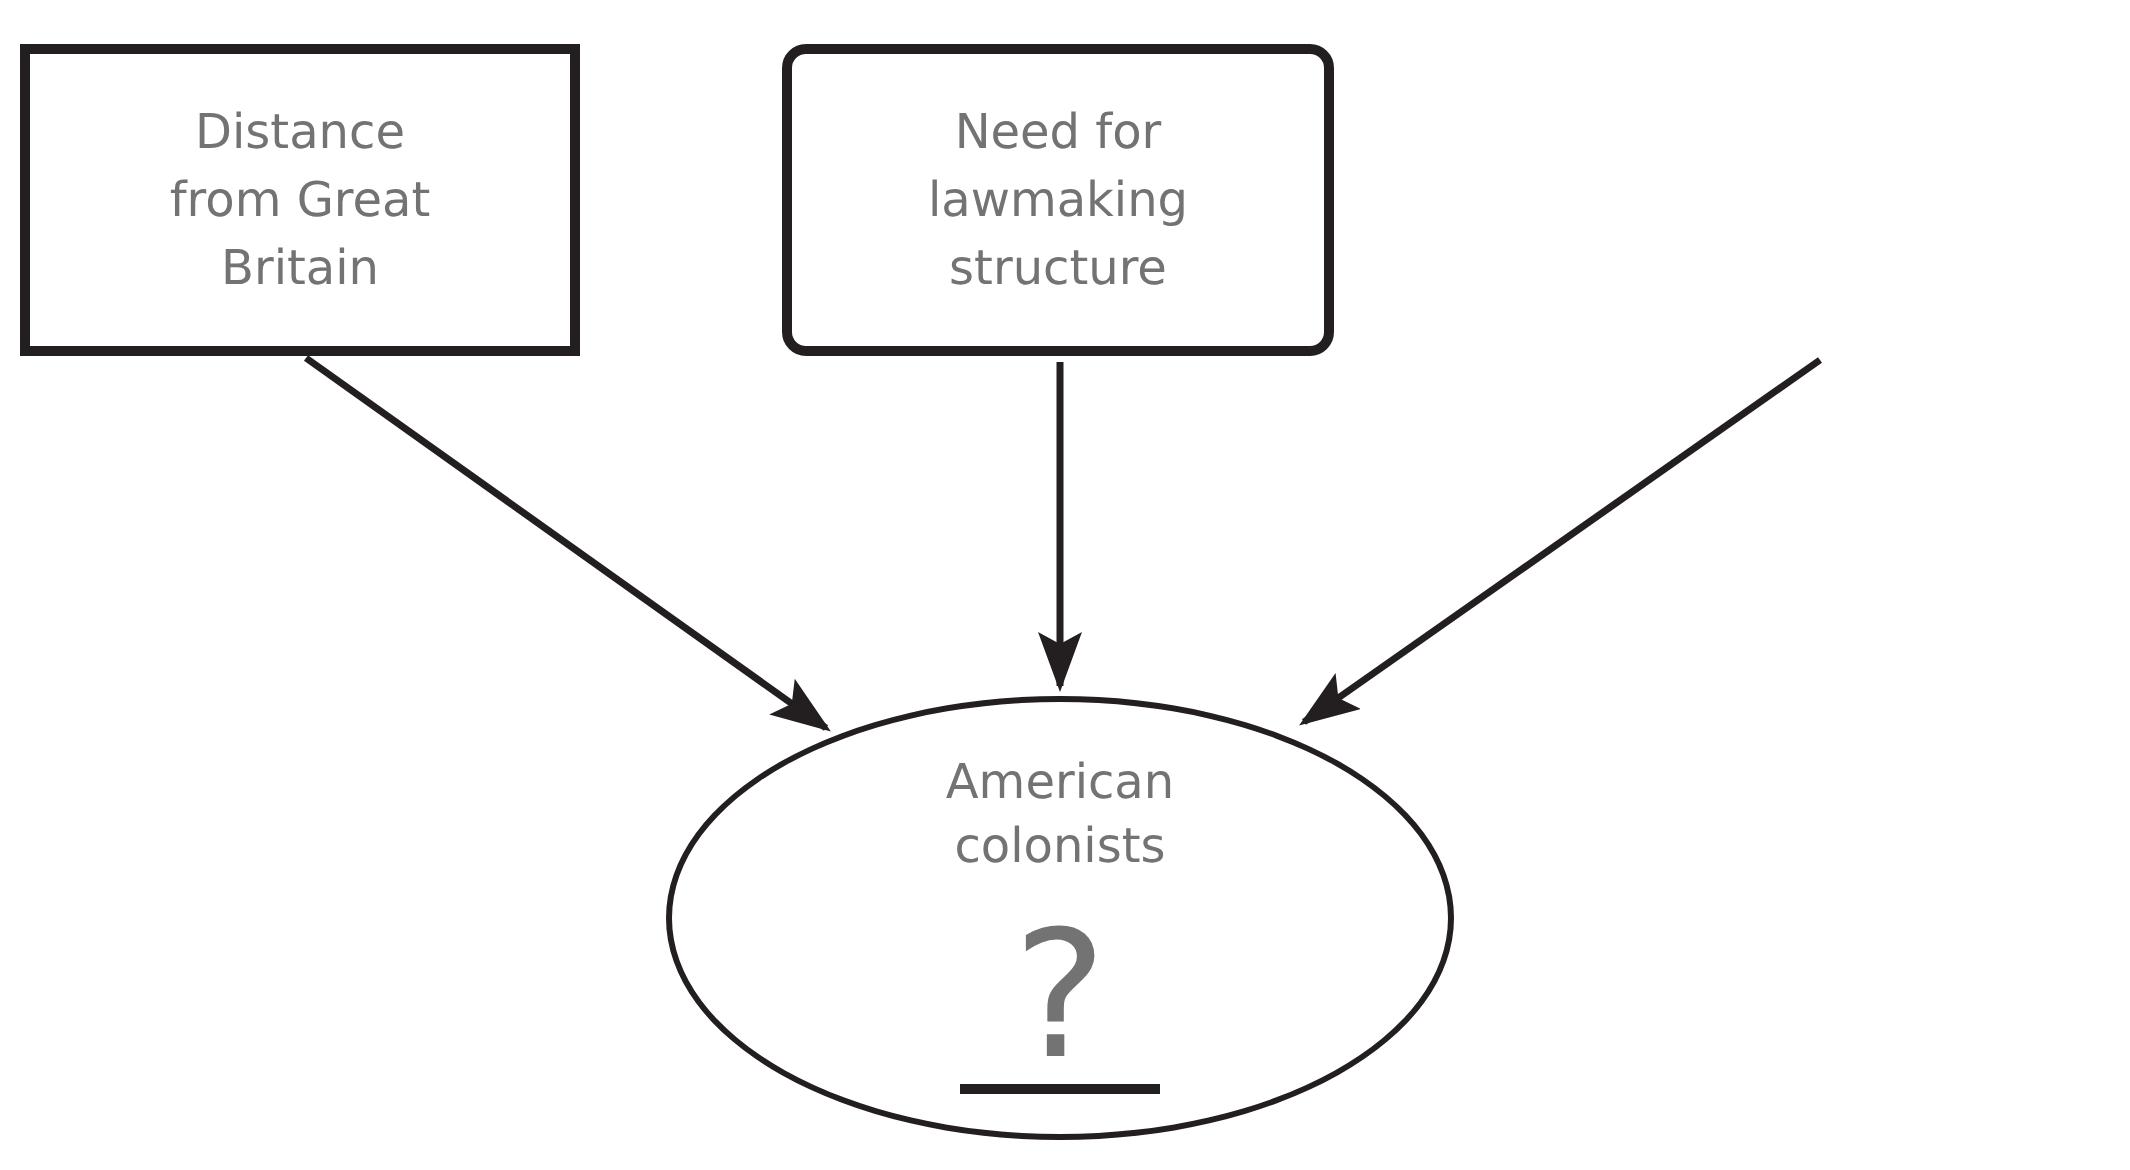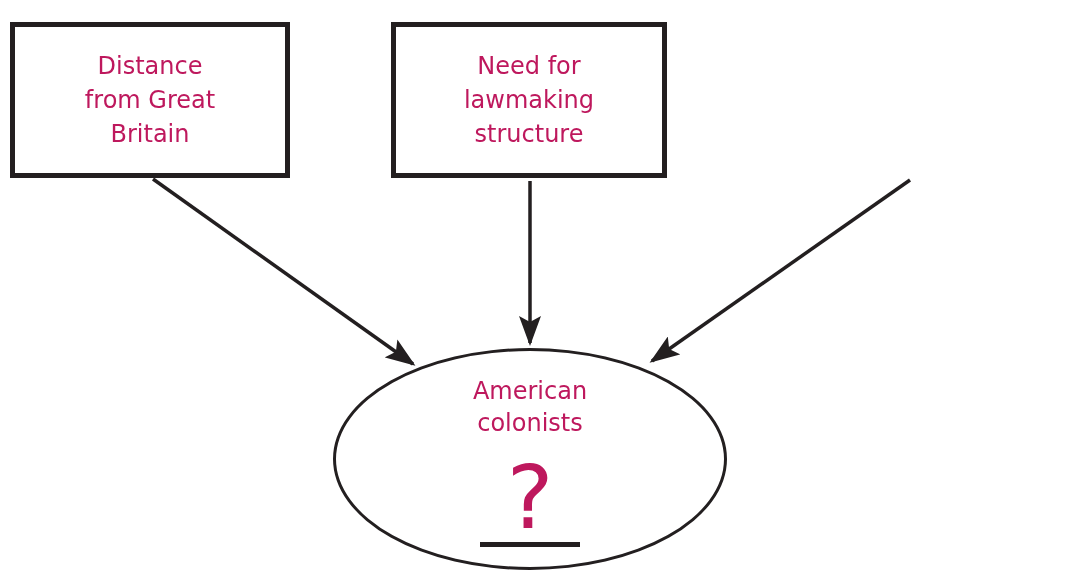--- a/index.html
+++ b/index.html
@@ -6,21 +6,21 @@
     margin: 0;
     padding: 0;
     background: #ffffff;
   }
   .canvas {
     position: relative;
     width: 1065px;
     height: 585px;
     background: #ffffff;
     font-family: "DejaVu Sans", "Liberation Sans", sans-serif;
-    color: #be185d;
+    color: #737373;
     overflow: hidden;
   }
   .arrows-layer {
     position: absolute;
     left: 0;
     top: 0;
     width: 1065px;
     height: 585px;
   }
   .cause-box {
@@ -34,21 +34,21 @@
     align-items: center;
     justify-content: center;
     text-align: center;
   }
   .cause-box .box-label {
     font-size: 24px;
     line-height: 34px;
     white-space: pre-line;
   }
   .box-1 { left: 10px;  width: 280px; }
-  .box-2 { left: 391px; width: 276px; }
+  .box-2 { left: 391px; width: 276px; border-radius: 12px; }
   .box-3 { left: 770px; width: 280px; }
   .effect-oval {
     position: absolute;
     left: 333px;
     top: 348px;
     width: 394px;
     height: 222px;
     border: 3px solid #231f20;
     border-radius: 50%;
     box-sizing: border-box;

